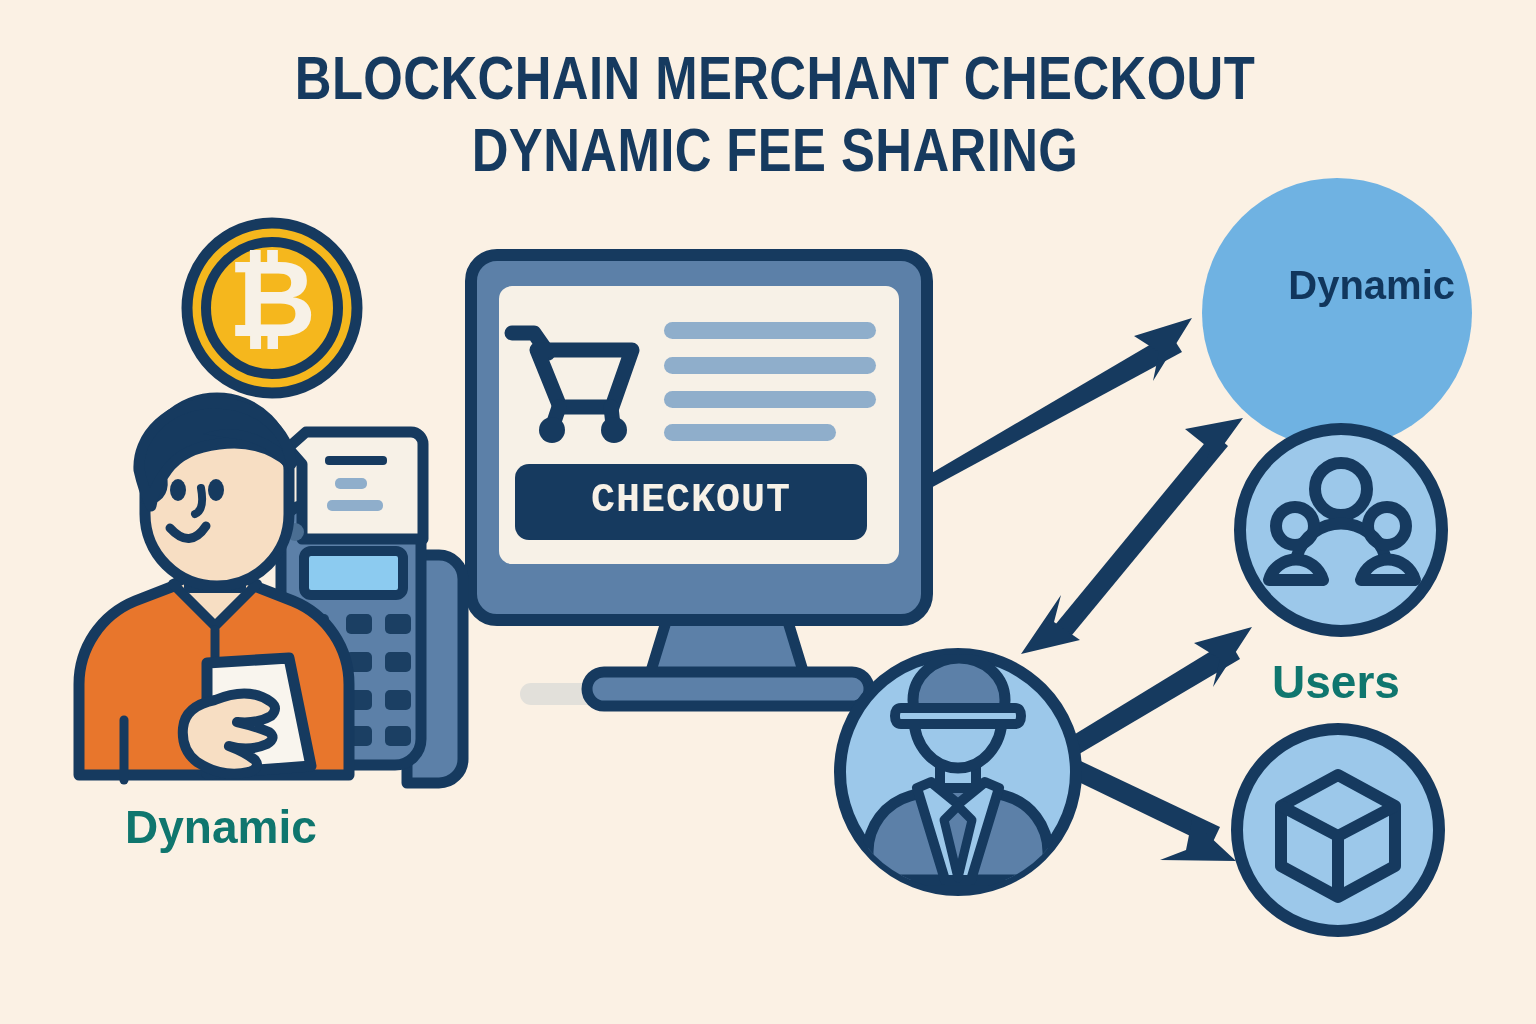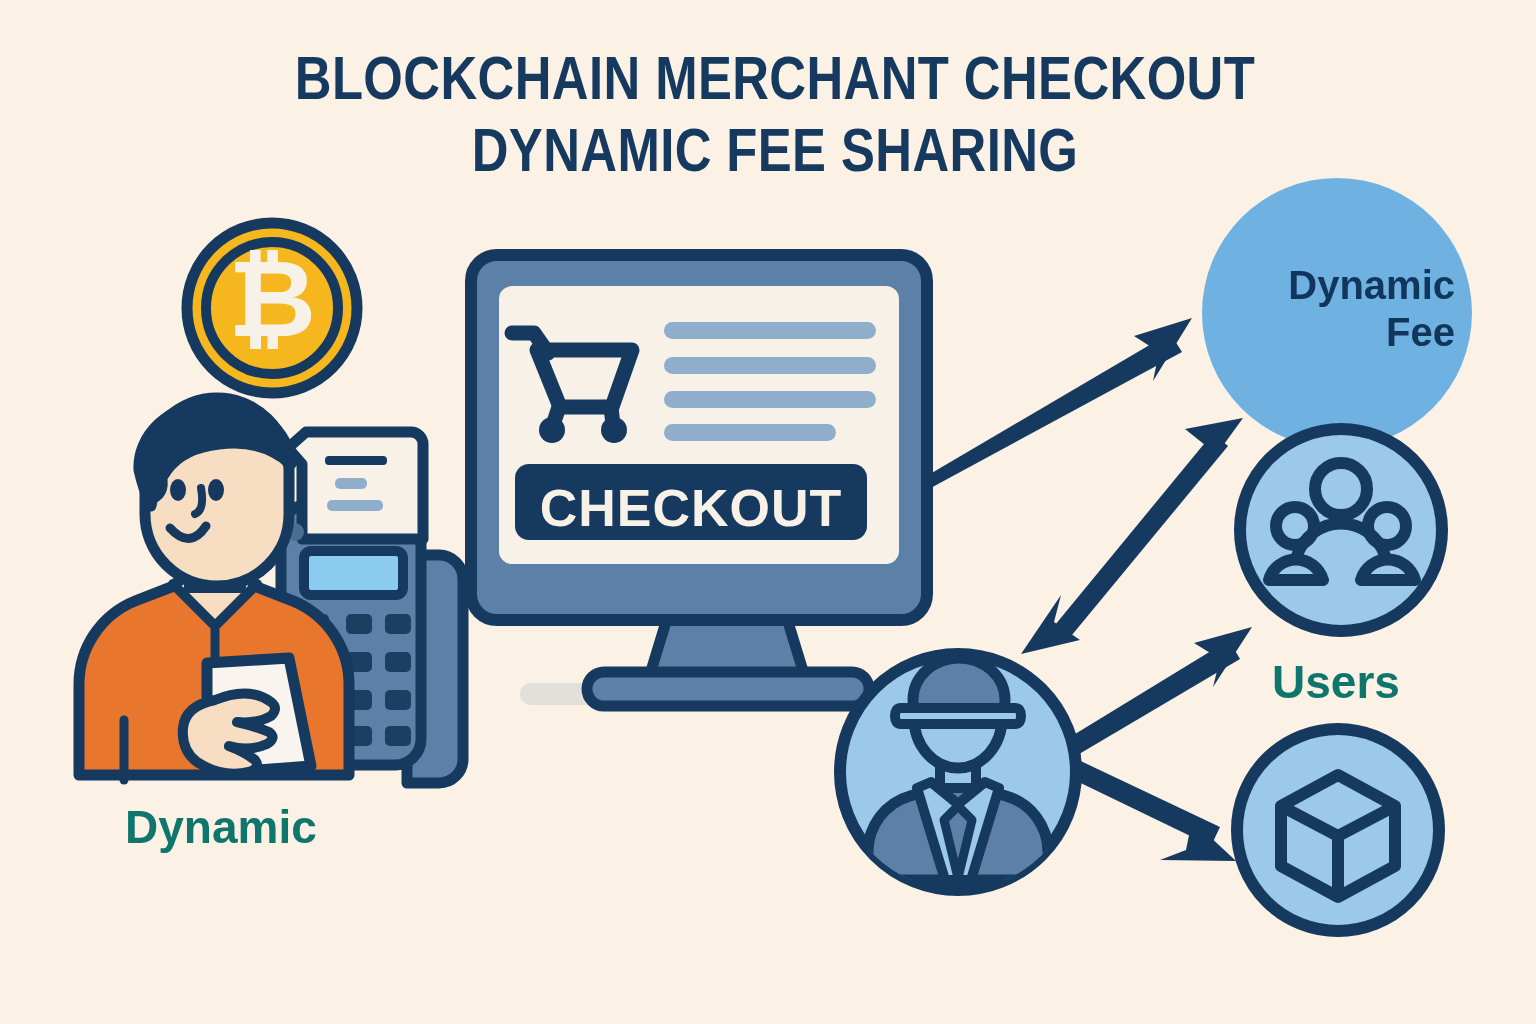--- a/index.html
+++ b/index.html
@@ -217,23 +217,22 @@
         <ellipse cx="951" cy="718" rx="44" ry="50" fill="#9CC8EA" stroke="#163A5F" stroke-width="11"></ellipse>
 
         <path d="M906 700 a46 42 0 0 1 92 0 q0 8 -4 12 h-84 q-4 -4 -4 -12 Z" fill="#5C80A8" stroke="#163A5F" stroke-width="11" stroke-linejoin="round"></path>
         <path d="M894 708 h114 q6 0 6 8 q0 8 -6 8 h-114 q-6 0 -6 -8 q0 -8 6 -8 Z" fill="#9CC8EA" stroke="#163A5F" stroke-width="10" stroke-linejoin="round"></path>
       </g>
     </g>
   </svg>
 
   <div class="circ-txt circ-txt-dyn">
     <div>Dynamic</div>
-    <div>Fee</div>
   </div>
 
   <div class="lbl lbl-merchant">Dynamic</div>
   <div class="lbl lbl-users">Users</div>
 
-  <div style="position:absolute;left:508px;top:478px;width:352px;text-align:center;color:#F7F1E7;font-size:52px;font-weight:600;letter-spacing:1px;font-family:Liberation Sans, sans-serif;">CHECKOUT</div>
+  <div style="position:absolute;left:508px;top:478px;width:352px;text-align:center;color:#F7F1E7;font-size:40px;font-weight:600;letter-spacing:1px;font-family:Liberation Mono, monospace;">CHECKOUT</div>
 
   <div style="position:absolute;left:205px;top:239px;width:120px;text-align:center;color:#F7F1E7;font-size:108px;font-weight:bold;line-height:120px;font-family:'Liberation Sans',sans-serif;">₿</div>
 
 </div>
 
 </body></html>

